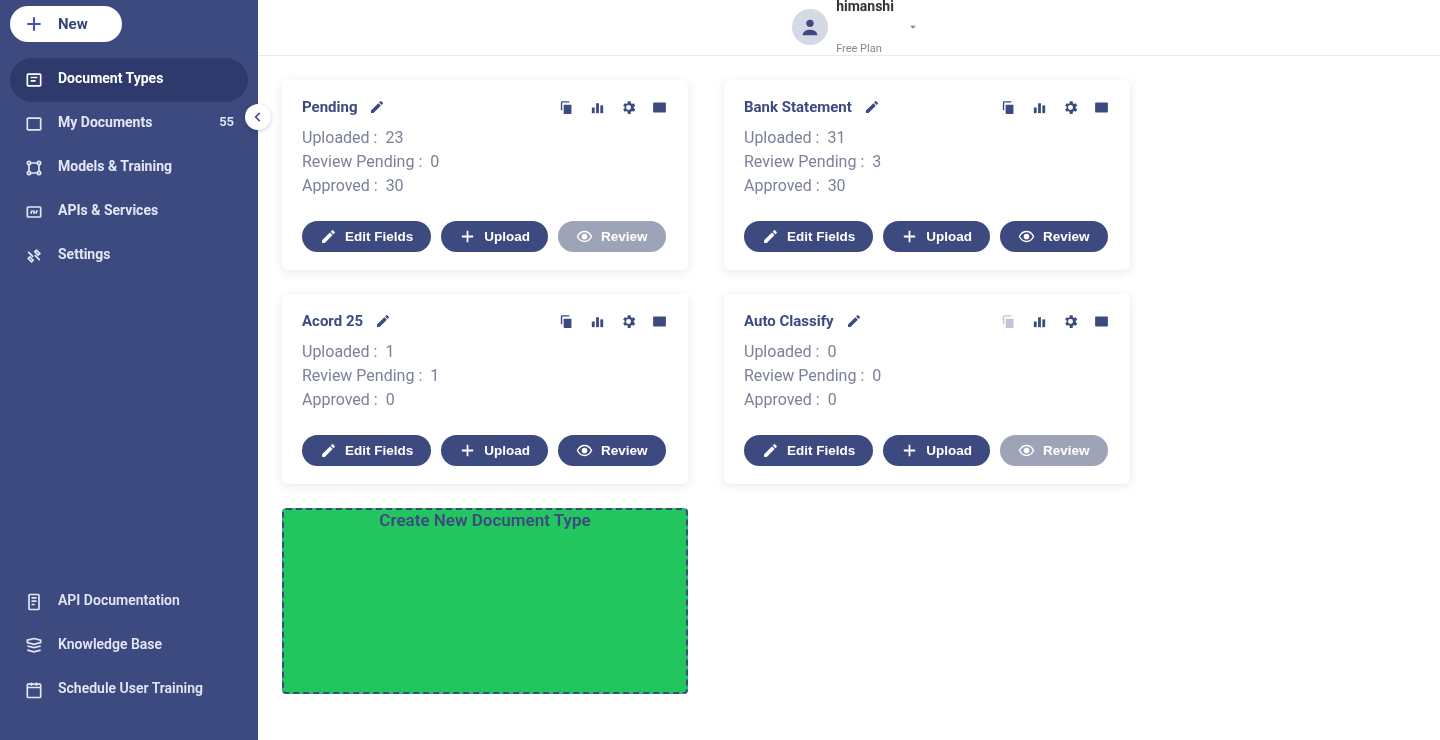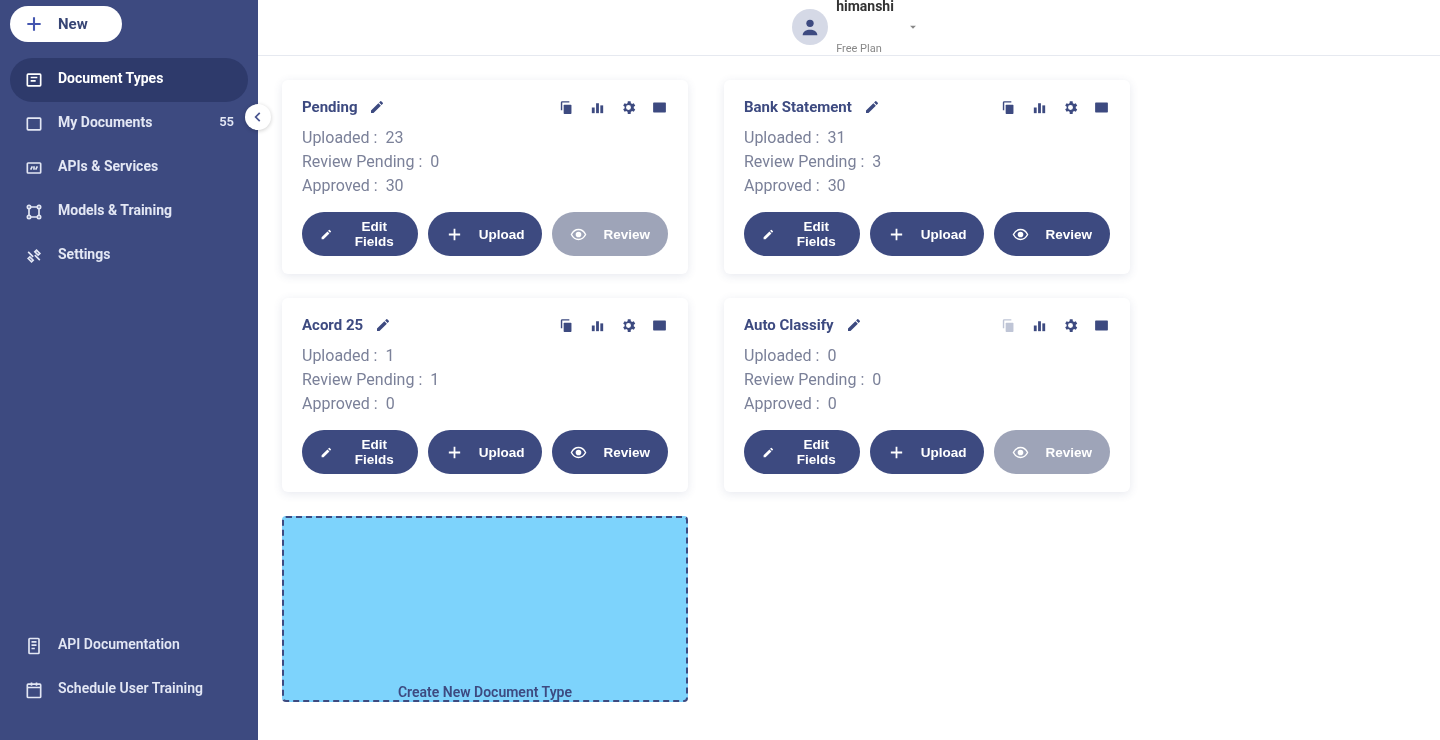--- a/index.html
+++ b/index.html
@@ -39,24 +39,24 @@
   .grid { display:grid; grid-template-columns: 406px 406px; gap:24px 36px;}
   .card { background:#fff; border-radius:6px; box-shadow:0 2px 10px rgba(60,70,120,.12); padding:18px 20px 18px; min-height:190px; display:flex; flex-direction:column;}
   .card-header { display:flex; align-items:center; justify-content:space-between; margin-bottom:6px;}
   .card-title { display:flex; align-items:center; gap:12px; color:#3D4A80; font-weight:700; font-size:15px;}
   .card-title svg { width:16px; height:16px; cursor:pointer;}
   .card-actions { display:flex; align-items:center; gap:14px; color:#3D4A80;}
   .card-actions svg {width:17px;height:17px;cursor:pointer;}
   .card-actions svg.dim { color:#BFC5D6; }
   .stats { color:#7B8199; font-size:16px; line-height:1.5; margin-top:4px; margin-bottom:auto;}
   .btn-row { display:flex; gap:10px; margin-top:14px;}
-  .pill-btn { background:#3D4A80; color:#fff; border-radius:999px; display:flex; align-items:center; gap:16px; padding:7px 18px; font-weight:700; font-size:13.5px; cursor:pointer; border:none;}
+  .pill-btn { background:#3D4A80; color:#fff; border-radius:999px; display:flex; align-items:center; gap:8px; padding:7px 18px; font-weight:700; font-size:13.5px; cursor:pointer; border:none;text-align:right;}
   .pill-btn svg {width:17px;height:17px;}
   .pill-btn.gray { background:#9EA4B8; }
-  .create-card { border:2px dashed #3D4A80; border-radius:4px; height:186px; display:flex; align-items:flex-end; justify-content:center; color:#3D4A80; font-weight:600; font-size:14px; cursor:pointer; background:#7dd3fc;}
+  .create-card { border:2px dashed #3D4A80; border-radius:4px; height:186px; display:flex; align-items:flex-start; justify-content:center; color:#3D4A80; font-weight:600; font-size:17px; cursor:pointer; background:#22c55e;}
 </style>
 </head>
 <body>
 
 <div class="app">
 
   <div class="sidebar">
     <div class="new-btn-wrap">
       <div class="new-btn">
         <svg viewBox="0 0 24 24" fill="none" stroke="#4456B0" stroke-width="2.5">
@@ -75,51 +75,57 @@
       </div>
       <div class="nav-item">
         <svg viewBox="0 0 24 24" fill="none" stroke="currentColor" stroke-width="2">
             <rect x="4" y="5" width="16" height="14" rx="1"></rect>
           </svg>
         <span>My Documents</span>
         <span class="count">55</span>
       </div>
       <div class="nav-item">
         <svg viewBox="0 0 24 24" fill="none" stroke="currentColor" stroke-width="2">
-            <rect x="4" y="6" width="16" height="12" rx="1"></rect>
-            <path d="M8 14l2-4M12 10v4M14 14l2-4"></path>
-          </svg>
-        <span>APIs &amp; Services</span>
-      </div>
-      <div class="nav-item">
-        <svg viewBox="0 0 24 24" fill="none" stroke="currentColor" stroke-width="2">
             <circle cx="6" cy="6" r="2"></circle>
             <circle cx="18" cy="6" r="2"></circle>
             <circle cx="6" cy="18" r="2"></circle>
             <circle cx="18" cy="18" r="2"></circle>
             <path d="M8 6h8M8 18h8M6 8v8M18 8v8"></path>
           </svg>
         <span>Models &amp; Training</span>
       </div>
       <div class="nav-item">
         <svg viewBox="0 0 24 24" fill="none" stroke="currentColor" stroke-width="2">
+            <rect x="4" y="6" width="16" height="12" rx="1"></rect>
+            <path d="M8 14l2-4M12 10v4M14 14l2-4"></path>
+          </svg>
+        <span>APIs &amp; Services</span>
+      </div>
+      <div class="nav-item">
+        <svg viewBox="0 0 24 24" fill="none" stroke="currentColor" stroke-width="2">
             <path d="M5 7l6 6M19 17l-6-6"></path>
             <path d="M15 5l4 4-2 2-4-4zM5 15l4 4 2-2-4-4z"></path>
           </svg>
         <span>Settings</span>
       </div>
     </div>
     <div class="nav-spacer"></div>
     <div class="bottom-nav">
       <div class="nav-item">
         <svg viewBox="0 0 24 24" fill="none" stroke="currentColor" stroke-width="2">
             <rect x="6" y="3" width="12" height="18" rx="1"></rect>
             <path d="M9 7h6M9 11h6M9 15h4"></path>
           </svg>
         <span>API Documentation</span>
+      </div>
+      <div class="nav-item">
+        <svg viewBox="0 0 24 24" fill="none" stroke="currentColor" stroke-width="2">
+            <path d="M4 5l8-2 8 2v3l-8 2-8-2zM4 12l8 2 8-2M4 17l8 2 8-2"></path>
+          </svg>
+        <span>Knowledge Base</span>
       </div>
       <div class="nav-item">
         <svg viewBox="0 0 24 24" fill="none" stroke="currentColor" stroke-width="2">
             <rect x="4" y="5" width="16" height="16" rx="1"></rect>
             <path d="M4 9h16M9 3v4M15 3v4"></path>
           </svg>
         <span>Schedule User Training</span>
       </div>
     </div>
     <div class="collapse-btn">

